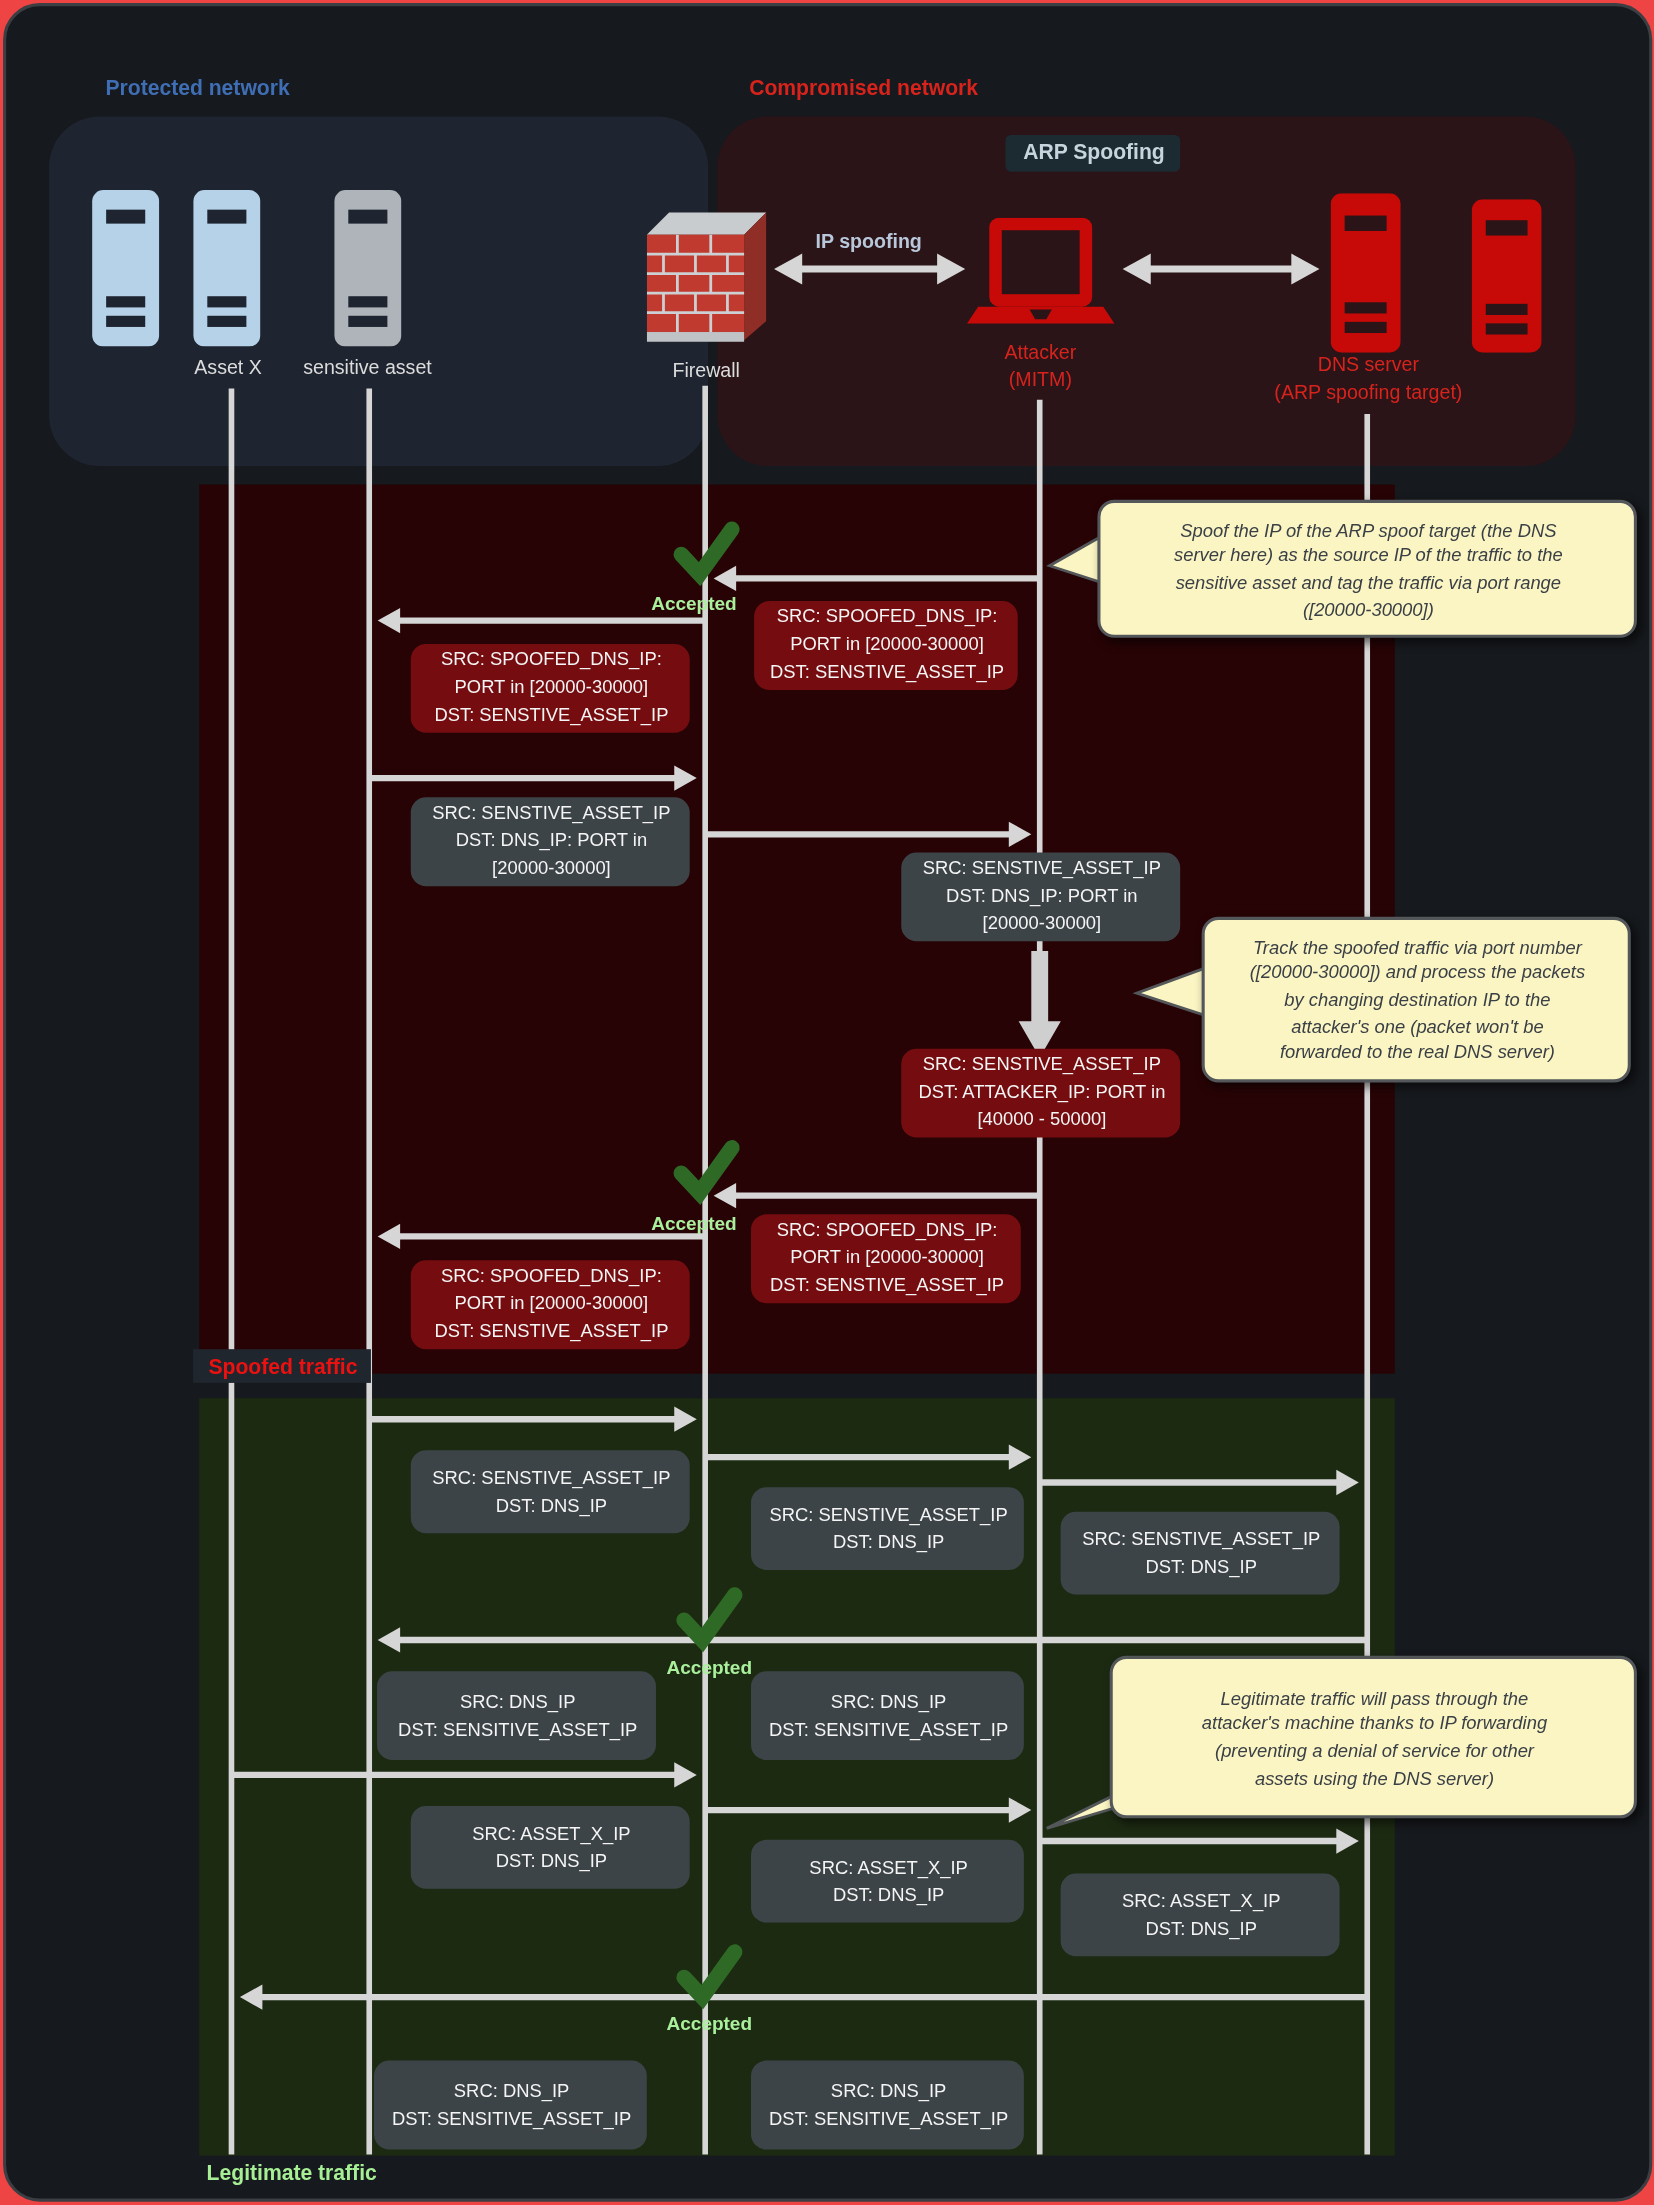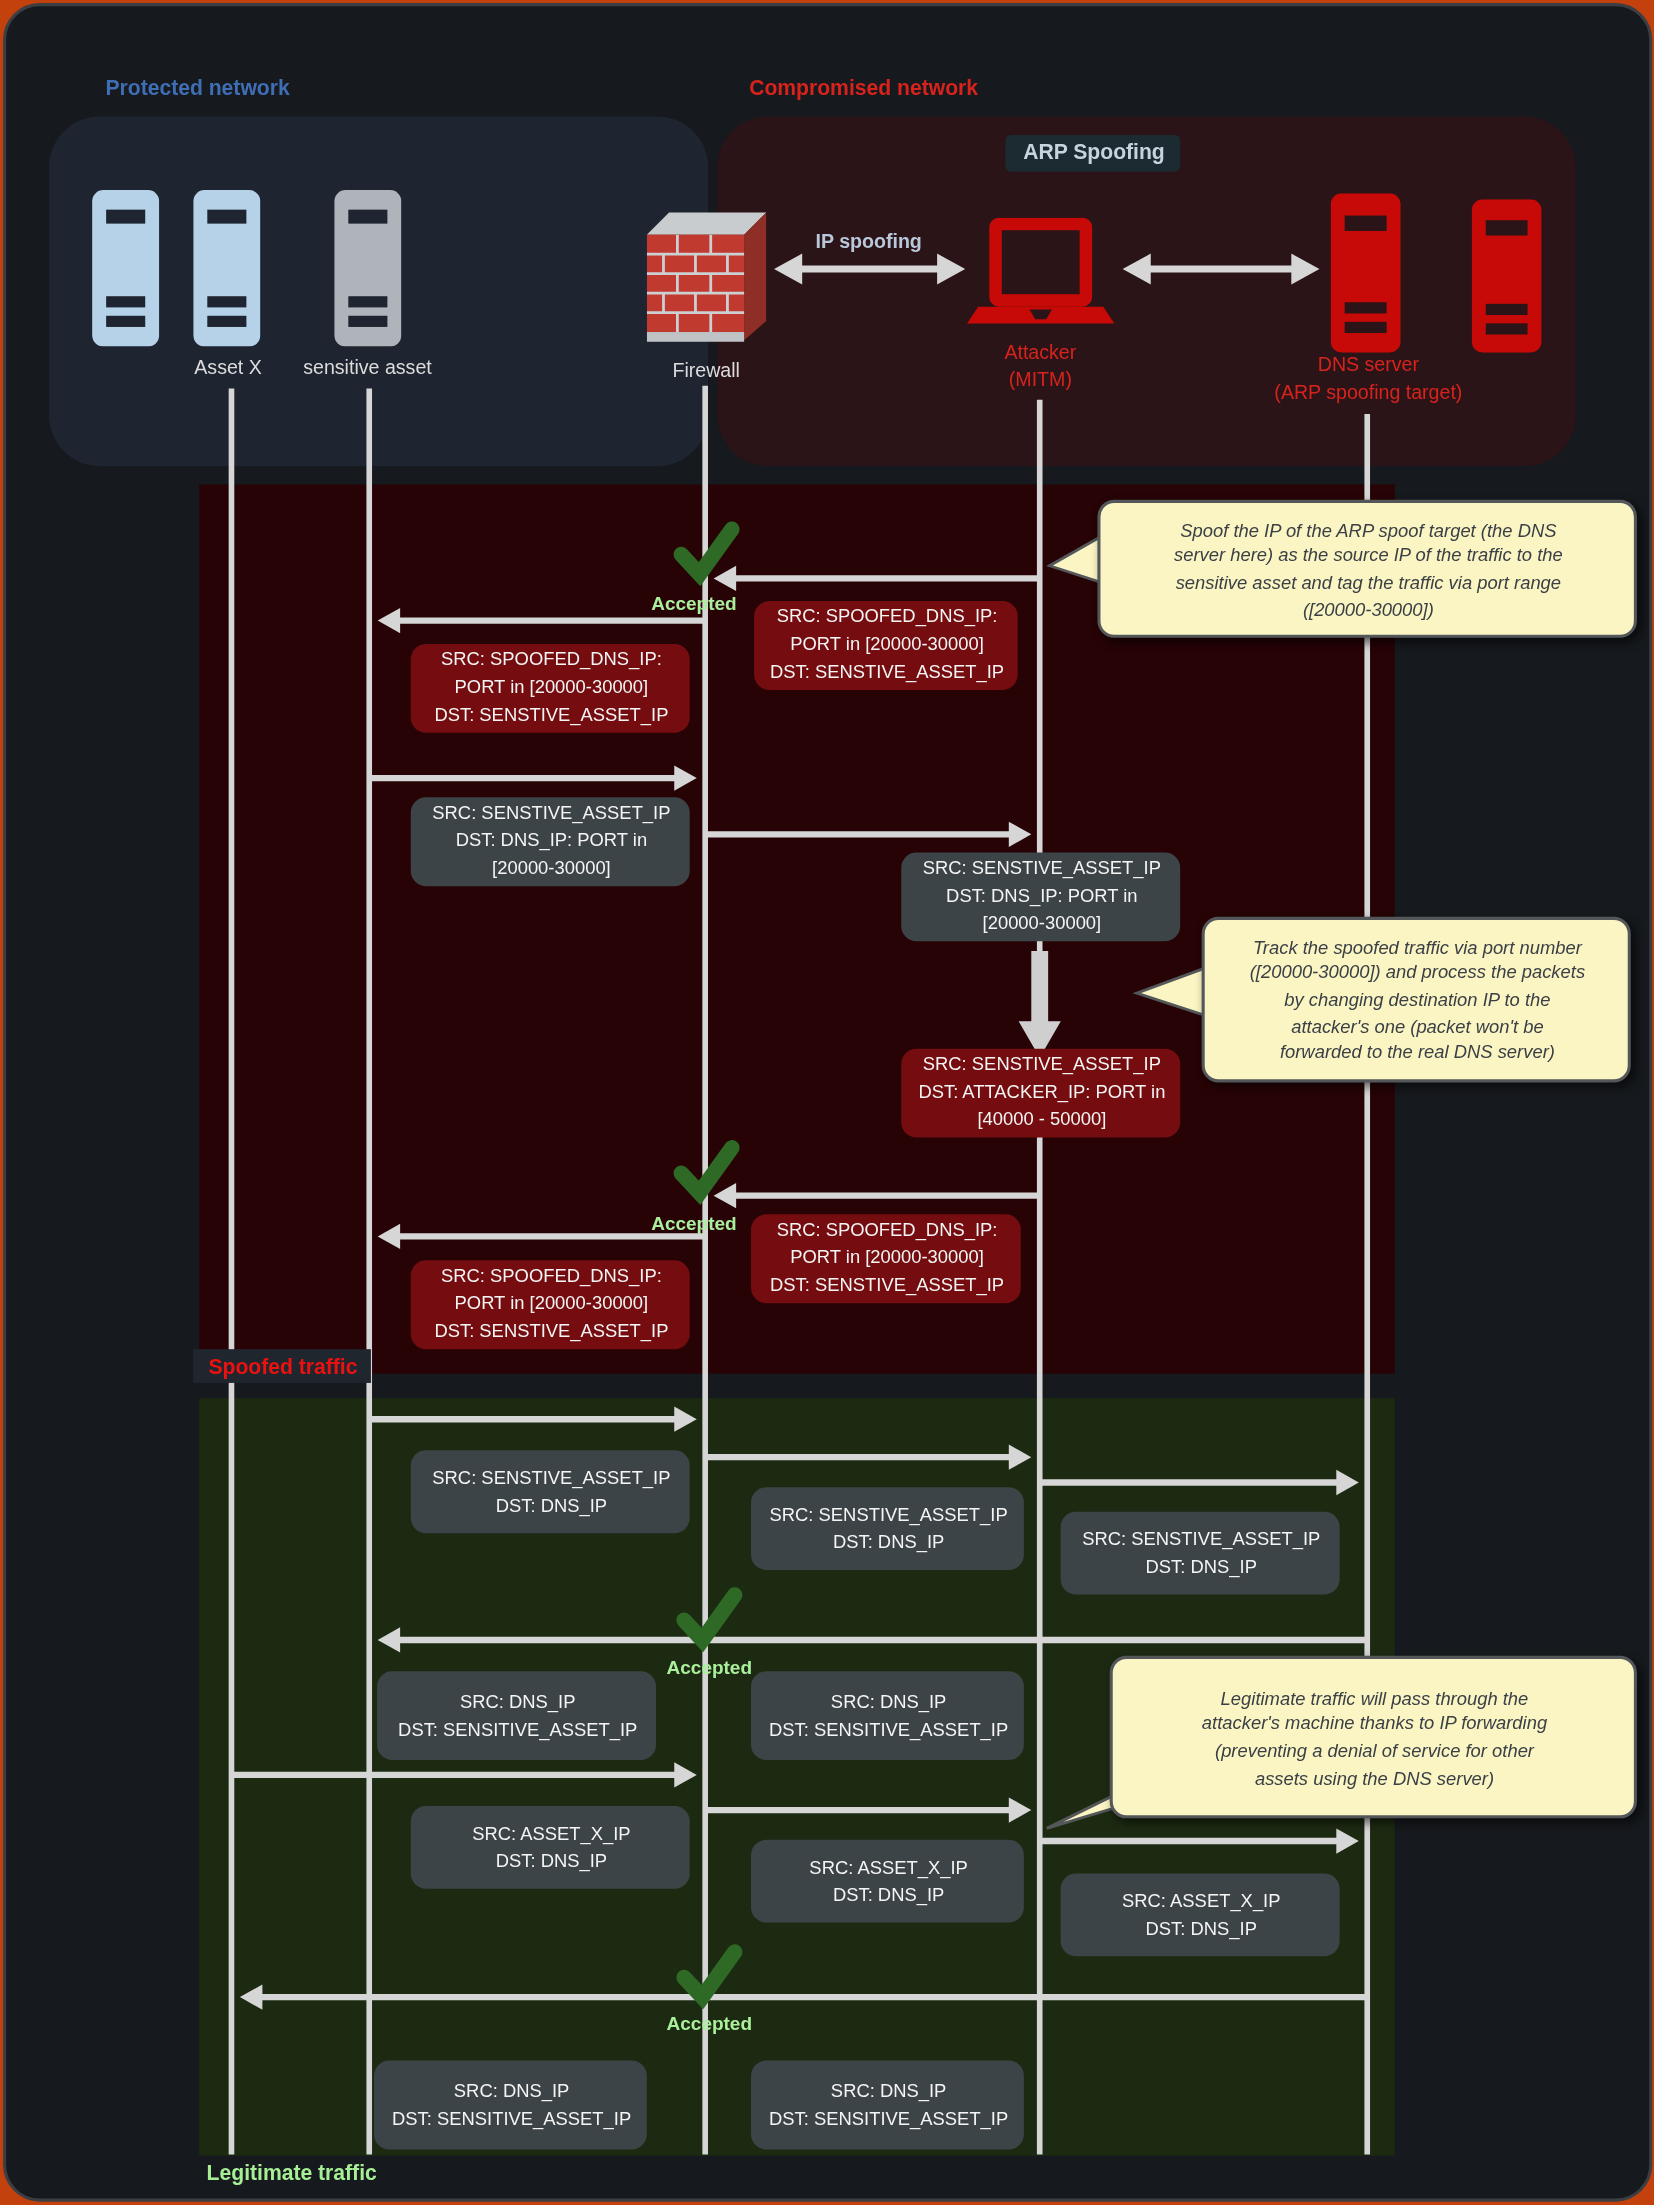--- a/index.html
+++ b/index.html
@@ -1,16 +1,16 @@
 <!DOCTYPE html>
 <html style="font-size:7.3px"><head>
 <meta charset="utf-8">
 <style>
   html,body{margin:0;padding:0;background:#000;}
-  .viewport{position:relative;width:1655px;height:2205px;background:#c2410c;overflow:hidden;}
+  .viewport{position:relative;width:1655px;height:2205px;background:#ef4444;overflow:hidden;}
   .canvas{position:absolute;left:0;top:0;width:540px;height:719px;
           transform:scale(3.06542,3.06633);transform-origin:0 0;
           font-family:"Liberation Sans", sans-serif;}
   .frame{position:absolute;left:1.4px;top:1.4px;right:1.4px;bottom:1.4px;border-radius:12px;
          background:#16191d;border:0.9px solid #3b3e42;overflow:hidden;}
   .abs{position:absolute;}
   
   .group-protected{left:13.8px;top:36px;width:215px;height:114px;border-radius:16.5px;background:#1f2530;z-index:1;}
   .group-compromised{left:232px;top:36px;width:280px;height:114px;border-radius:16.5px;background:#2a1417;z-index:1;}
   .hdr-label{font-size:6.9px;font-weight:bold;z-index:4;white-space:nowrap;}

